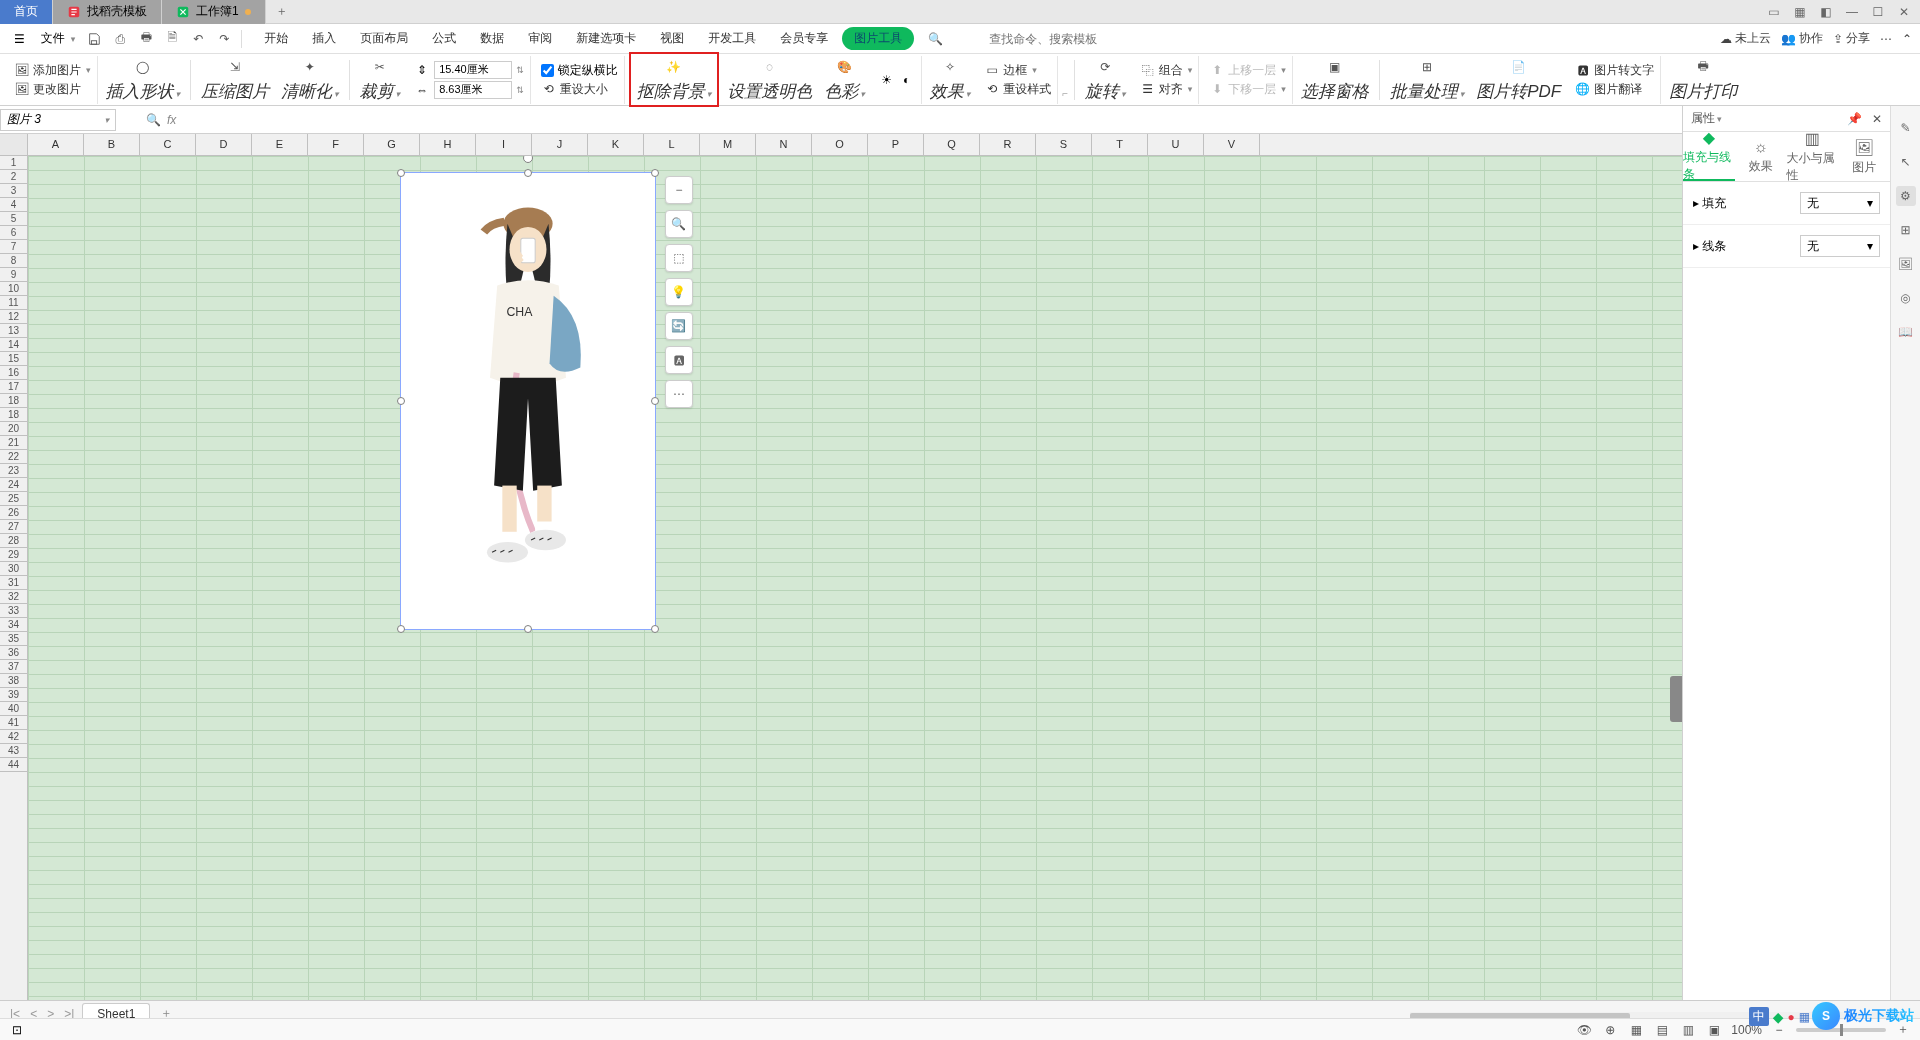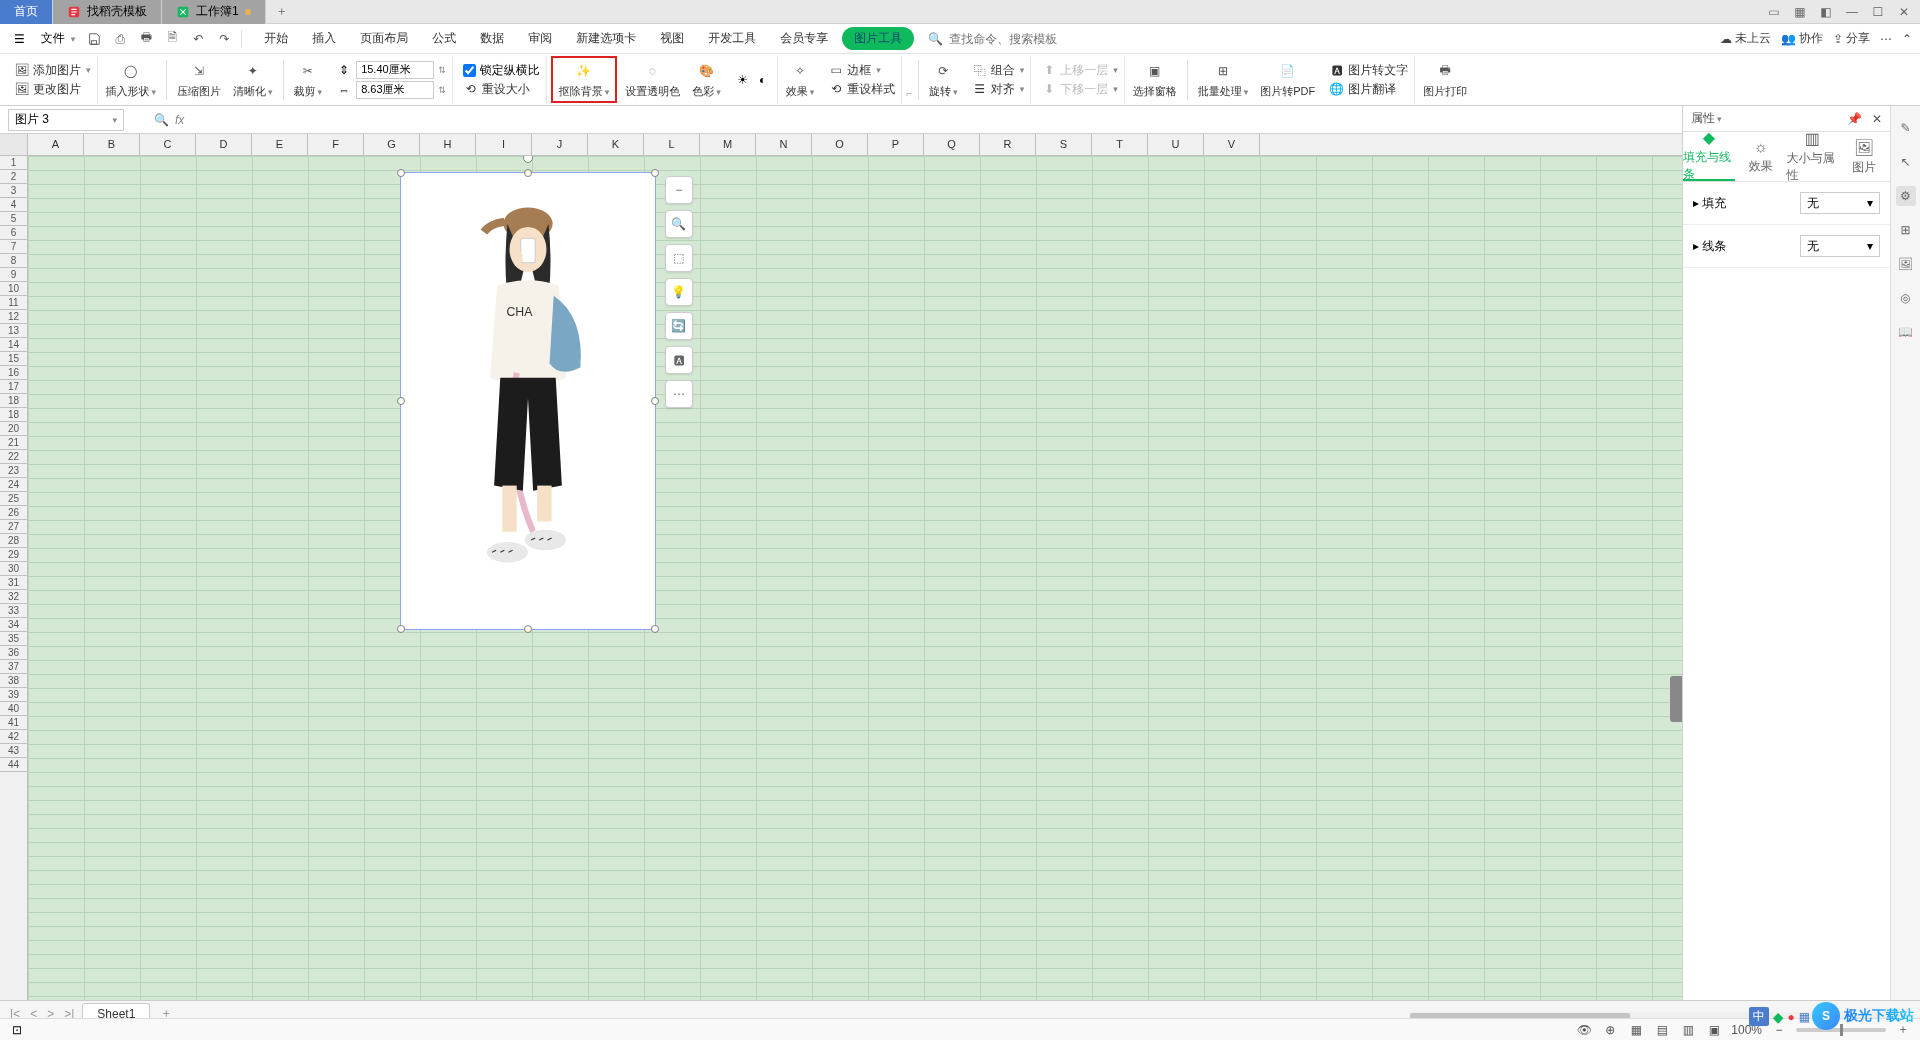--- a/index.html
+++ b/index.html
@@ -16,41 +16,41 @@
 .win-controls { margin-left: auto; display: flex; gap: 2px; padding-right: 4px; }
 .win-btn { width: 24px; height: 20px; display: flex; align-items: center; justify-content: center; color: #666; cursor: pointer; }
 
 
 .menu-bar { height: 30px; display: flex; align-items: center; padding: 0 8px; border-bottom: 1px solid #e0e0e0; gap: 4px; }
 .menu-left-icons { display: flex; gap: 8px; align-items: center; padding-right: 8px; border-right: 1px solid #ddd; margin-right: 8px; }
 .menu-icon { width: 18px; height: 18px; display: flex; align-items: center; justify-content: center; color: #555; cursor: pointer; }
 .menu-item { padding: 4px 10px; cursor: pointer; color: #333; }
 .menu-item.toolbtn { background: #0fb95d; color: #0c4a6e; border-radius: 12px; padding: 3px 12px; }
 .menu-search { margin-left: 10px; display: flex; align-items: center; gap: 6px; color: #888; }
-.menu-search input { border: none; outline: none; width: 140px; }
+.menu-search input { border: none; outline: none; width: 140px; margin-left: 40px; }
 .menu-right { margin-left: auto; display: flex; gap: 10px; align-items: center; color: #444; }
 .menu-right-item { display: flex; align-items: center; gap: 3px; cursor: pointer; }
 .file-menu-btn { display: flex; align-items: center; gap: 4px; padding: 2px 6px; cursor: pointer; }
 
 
 .ribbon { height: 52px; display: flex; align-items: center; padding: 2px 8px; border-bottom: 1px solid #d0d0d0; gap: 4px; }
 .ribbon-group { display: flex; flex-direction: column; align-items: center; padding: 0 6px; border-right: 1px solid #e5e5e5; height: 48px; justify-content: center; }
 .ribbon-group.stack { flex-direction: column; gap: 2px; align-items: flex-start;}
 .ribbon-btn-big { display: flex; flex-direction: column; align-items: center; gap: 2px; cursor: pointer; padding: 2px 4px; }
 .ribbon-btn-big .ico { width: 22px; height: 22px; display: flex; align-items: center; justify-content: center; color: #555; }
-.ribbon-btn-big .lbl { font-size: 11px; color: #333; white-space: nowrap; }
+.ribbon-btn-big .lbl { font-size: 17px; color: #333; white-space: nowrap; font-style: italic; }
 .ribbon-row { display: flex; align-items: center; gap: 4px; font-size: 11px; }
 .ribbon-input { width: 78px; height: 18px; border: 1px solid #ccc; padding: 0 4px; font-size: 11px; }
 .highlighted { border: 2px solid #e02020 !important; }
 .ribbon-small-btn { display: flex; align-items: center; gap: 3px; cursor: pointer; font-size: 11px; color: #333; }
 .ribbon-small-ico { width: 16px; height: 16px; display: inline-flex; align-items: center; justify-content: center; }
 
 
 .formula-bar { height: 28px; display: flex; align-items: center; border-bottom: 1px solid #d0d0d0; }
-.name-box { width: 116px; height: 22px; border: 1px solid #ccc; margin-left: 8px; display: flex; align-items: center; padding: 0 6px; justify-content: space-between; }
+.name-box { width: 116px; height: 22px; border: 1px solid #ccc; margin-left: 0; display: flex; align-items: center; padding: 0 6px; justify-content: space-between; font-style: italic; }
 .name-box-dd { color: #888; font-size: 9px; }
 .fx-area { display: flex; align-items: center; margin-left: 30px; gap: 6px; color: #888; }
 .fx-input { border: none; outline: none; flex: 1; }
 
 
 .main-wrap { position: absolute; top: 134px; left: 0; right: 238px; bottom: 28px; display: flex; flex-direction: column; }
 .col-headers { height: 22px; display: flex; background: #f0f0f0; border-bottom: 1px solid #c0c0c0; }
 .corner { width: 28px; border-right: 1px solid #c0c0c0; background: #e8e8e8; }
 .col-h { width: 56px; text-align: center; line-height: 21px; border-right: 1px solid #c0c0c0; color: #333; font-size: 11px; }
 .grid-area { flex: 1; position: relative; overflow: hidden; }

